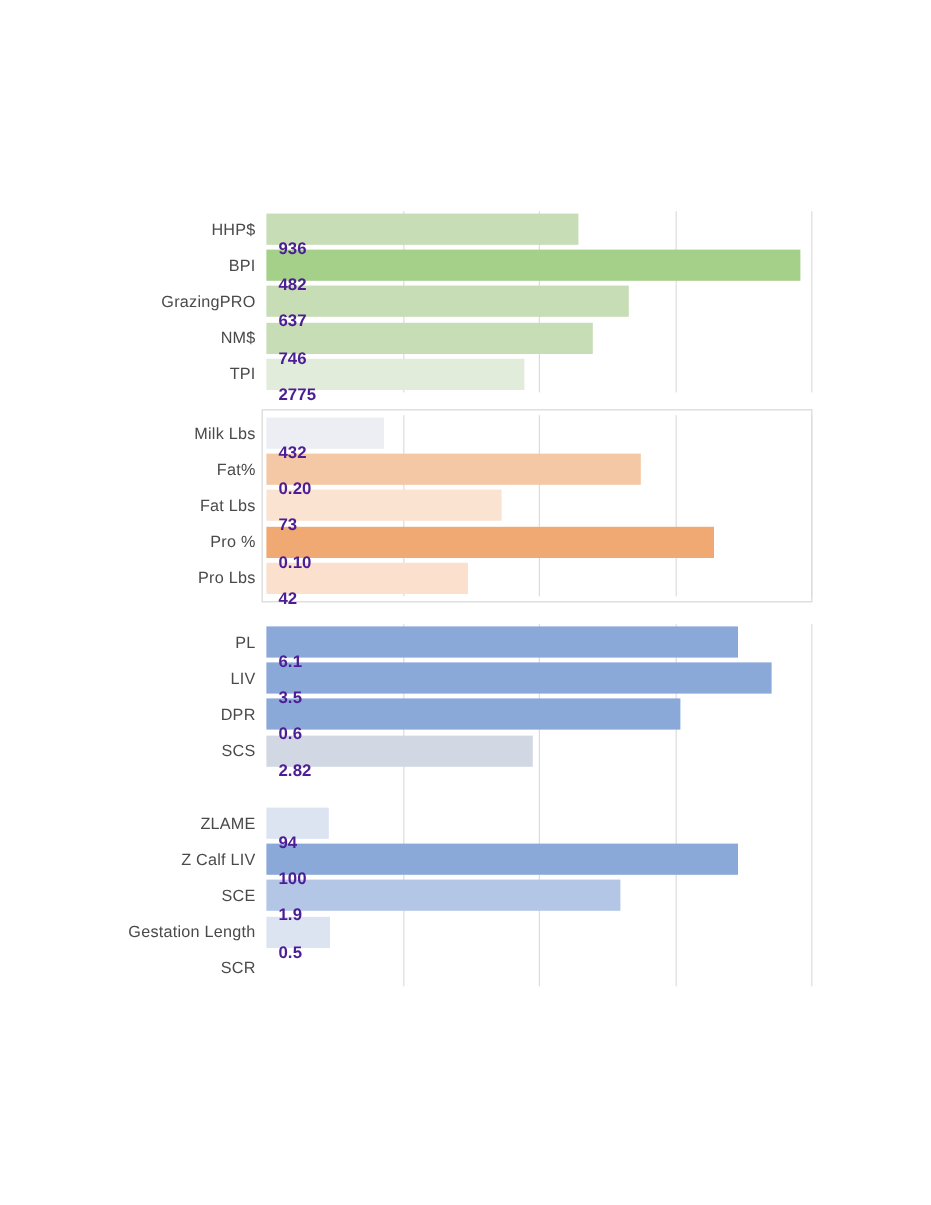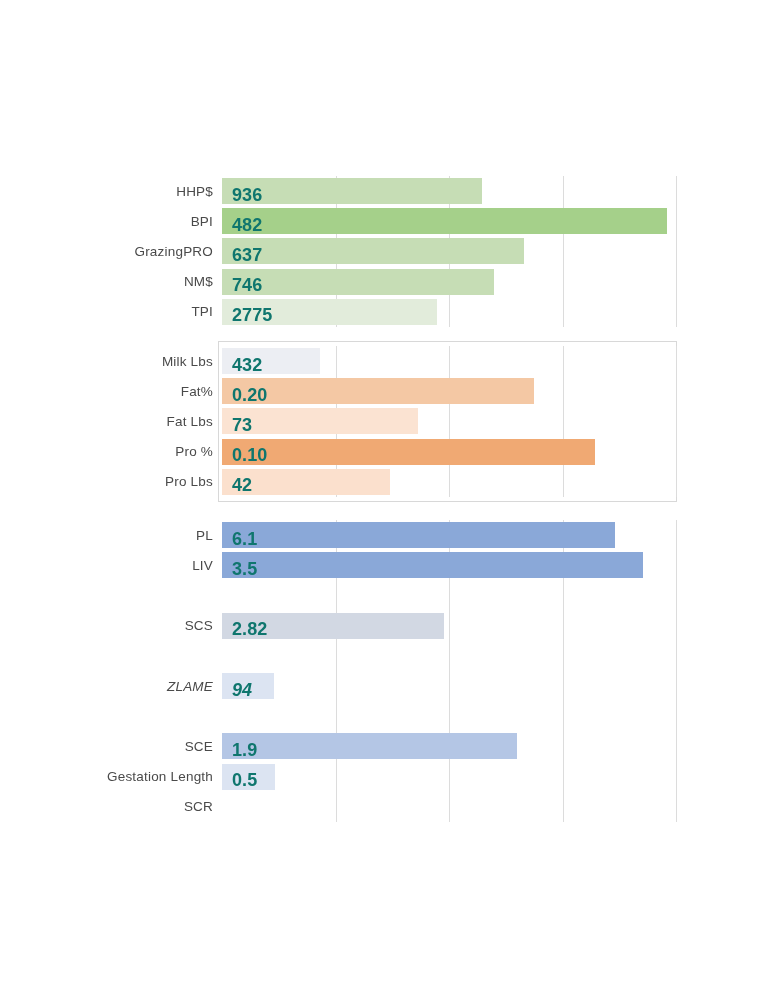--- a/index.html
+++ b/index.html
@@ -52,27 +52,27 @@
   .bar {
     position: absolute;
     left: 0;
     top: 2px;
     bottom: 2px;
     border-radius: 0;
   }
   .bar-value {
     position: absolute;
     left: 232px;
-    top: 4px;
+    top: 16px;
     height: 100%;
     display: flex;
     align-items: center;
-    font-size: 18px;
+    font-size: 14px;
     font-weight: bold;
-    color: #0f766e;
+    color: #4c1d95;
     letter-spacing: 0.1px;
     z-index: 4;
   }
   .gridlines {
     position: absolute;
     left: 222px;
     top: 0;
     height: 100%;
     pointer-events: none;
     z-index: 2;
@@ -196,33 +196,47 @@
         </div>
         <div class="bar-value">6.1</div>
       </div>
       <div class="row" style="position: absolute; left: 0px; top: 30.2px; height: 30.2px;">
         <div class="row-label">LIV</div>
         <div class="bar-track" style="width: 454px;">
           <div class="bar" style="width: 420.858px; background: rgb(138, 168, 216); top: 2.1px; height: 26px; bottom: auto; z-index: 3;"></div>
         </div>
         <div class="bar-value">3.5</div>
       </div>
+      <div class="row" style="position: absolute; left: 0px; top: 60.4px; height: 30.2px;">
+        <div class="row-label">DPR</div>
+        <div class="bar-track" style="width: 454px;">
+          <div class="bar" style="width: 345.04px; background: rgb(138, 168, 216); top: 2.1px; height: 26px; bottom: auto; z-index: 3;"></div>
+        </div>
+        <div class="bar-value">0.6</div>
+      </div>
       <div class="row" style="position: absolute; left: 0px; top: 90.6px; height: 30.2px;">
         <div class="row-label">SCS</div>
         <div class="bar-track" style="width: 454px;">
           <div class="bar" style="width: 222.46px; background: rgb(210, 216, 227); top: 2.1px; height: 26px; bottom: auto; z-index: 3;"></div>
         </div>
         <div class="bar-value">2.82</div>
       </div>
-      <div class="row" style="position: absolute; left: 0px; top: 151px; height: 30.2px; font-style: italic;">
+      <div class="row" style="position: absolute; left: 0px; top: 151px; height: 30.2px;">
         <div class="row-label">ZLAME</div>
         <div class="bar-track" style="width: 454px;">
           <div class="bar" style="width: 51.756px; background: rgb(220, 228, 242); top: 2.1px; height: 26px; bottom: auto; z-index: 3;"></div>
         </div>
         <div class="bar-value">94</div>
+      </div>
+      <div class="row" style="position: absolute; left: 0px; top: 181.2px; height: 30.2px;">
+        <div class="row-label">Z Calf LIV</div>
+        <div class="bar-track" style="width: 454px;">
+          <div class="bar" style="width: 393.164px; background: rgb(138, 168, 216); top: 2.1px; height: 26px; bottom: auto; z-index: 3;"></div>
+        </div>
+        <div class="bar-value">100</div>
       </div>
       <div class="row" style="position: absolute; left: 0px; top: 211.4px; height: 30.2px;">
         <div class="row-label">SCE</div>
         <div class="bar-track" style="width: 454px;">
           <div class="bar" style="width: 295.1px; background: rgb(180, 198, 229); top: 2.1px; height: 26px; bottom: auto; z-index: 3;"></div>
         </div>
         <div class="bar-value">1.9</div>
       </div>
       <div class="row" style="position: absolute; left: 0px; top: 241.6px; height: 30.2px;">
         <div class="row-label">Gestation Length</div>

